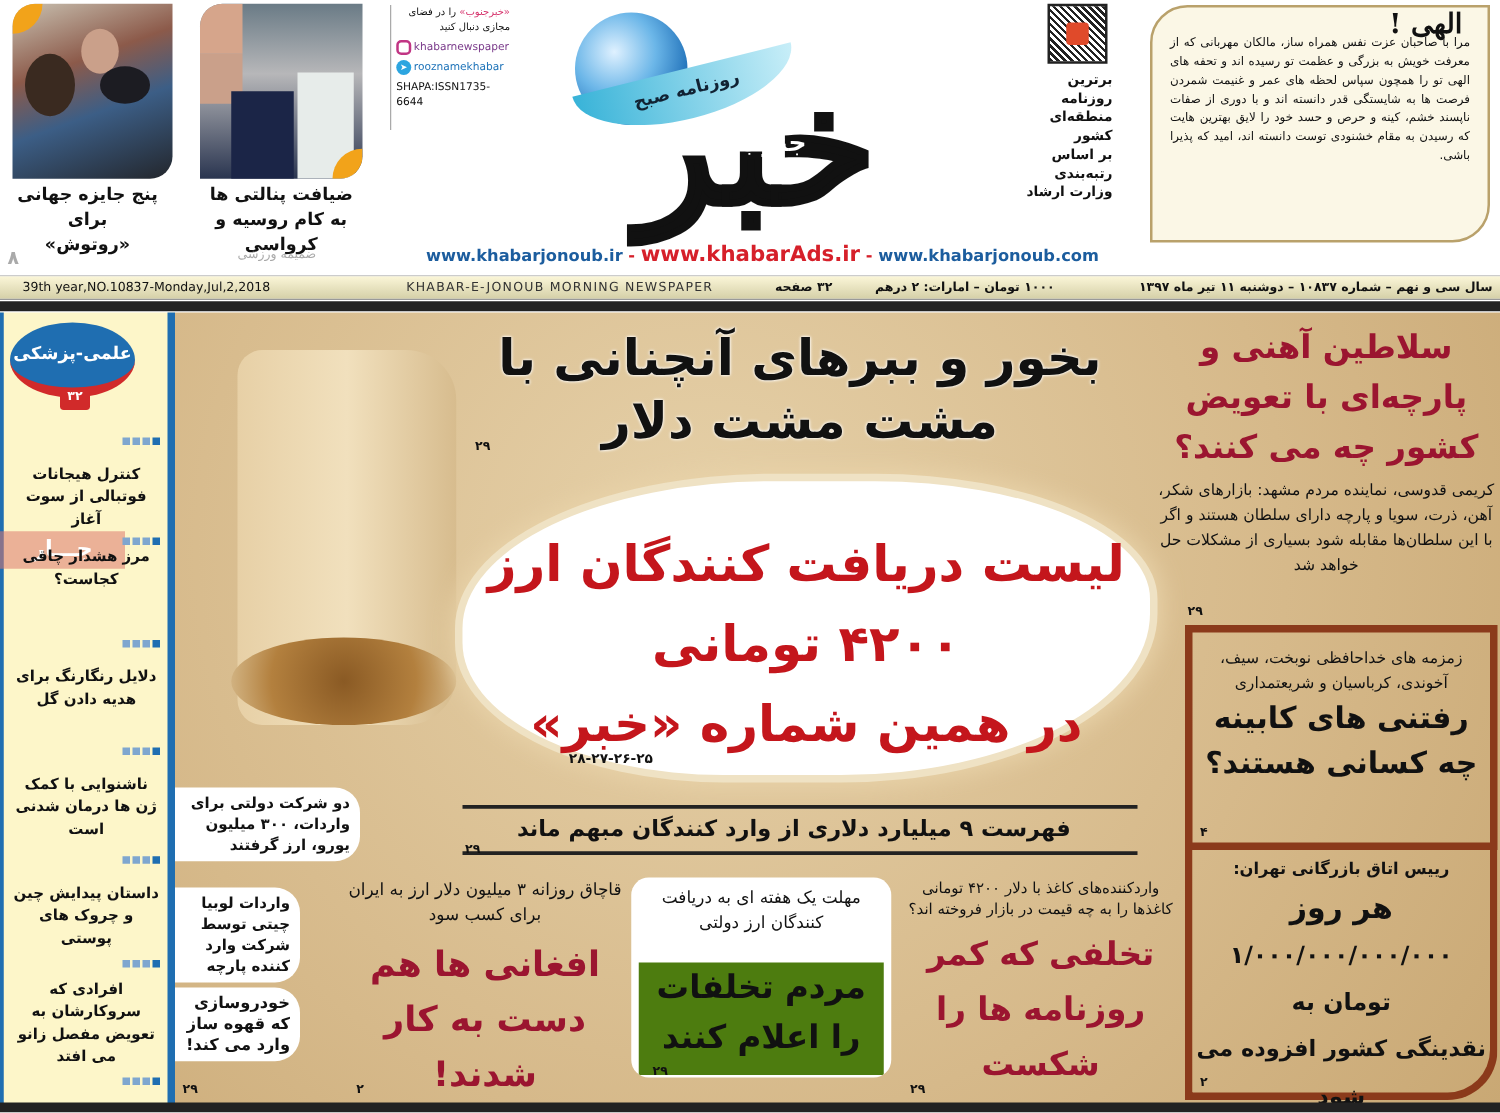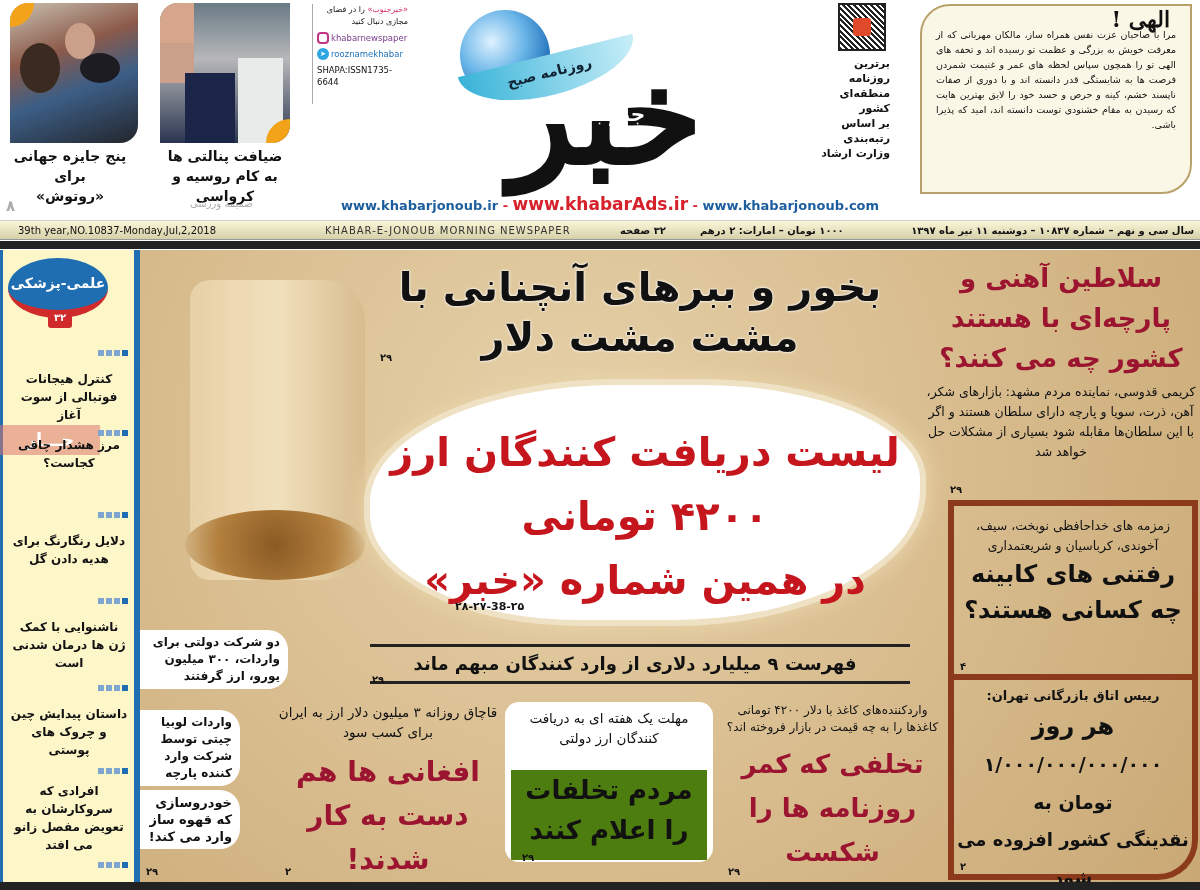--- a/index.html
+++ b/index.html
@@ -210,21 +210,21 @@
 <div class="abs rollhole"></div>
 <div class="abs tear"></div>
 
 <div class="abs headline-top rtl">بخور و ببرهای آنچنانی با مشت مشت دلار</div>
 <div class="abs pn" style="left:380px;top:352px">۲۹</div>
 
 <div class="abs red-main rtl">
   <div>لیست دریافت کنندگان ارز ۴۲۰۰ تومانی</div>
   <div>در همین شماره «خبر»</div>
 </div>
-<div class="abs pages" style="direction:ltr">۲۸-۲۷-38-۲۵</div>
+<div class="abs pages" style="direction:ltr">۲۸-۲۷-۲۶-۲۵</div>
 
 <div class="abs subline rtl">فهرست ۹ میلیارد دلاری از وارد کنندگان مبهم ماند</div>
 <div class="abs pn" style="left:372px;top:674px">۲۹</div>
 
 <div class="abs smallbox" style="left:140px;top:630px;width:148px">دو شرکت دولتی برای واردات، ۳۰۰ میلیون یورو، ارز گرفتند</div>
 <div class="abs smallbox" style="left:140px;top:710px;width:100px">واردات لوبیا چیتی توسط شرکت وارد کننده پارچه</div>
 <div class="abs smallbox" style="left:140px;top:790px;width:100px;font-size:13px">خودروسازی که قهوه ساز وارد می کند!</div>
 <div class="abs pn" style="left:146px;top:866px">۲۹</div>
 
 <div class="abs" style="left:278px;top:702px;width:220px">
@@ -239,21 +239,21 @@
 </div>
 <div class="abs pn" style="left:522px;top:852px">۲۹</div>
 
 <div class="abs" style="left:720px;top:702px;width:225px">
   <div class="story-head" style="font-size:12px;line-height:17px">واردکننده‌های کاغذ با دلار ۴۲۰۰ تومانی کاغذها را به چه قیمت در بازار فروخته اند؟</div>
   <div class="maroon" style="font-size:26px;line-height:44px;margin-top:6px">تخلفی که کمر روزنامه ها را شکست</div>
 </div>
 <div class="abs pn" style="left:728px;top:866px">۲۹</div>
 
 <div class="abs" style="left:925px;top:258px;width:272px">
-  <div class="maroon" style="font-size:26px;line-height:40px">سلاطین آهنی و پارچه‌ای با هستند کشور چه می کنند؟</div>
+  <div class="maroon" style="font-size:26px;line-height:40px">سلاطین آهنی و پارچه‌ای با تعویض کشور چه می کنند؟</div>
   <div class="rtl ctr" style="font-size:12.5px;line-height:20px;margin-top:4px">کریمی قدوسی، نماینده مردم مشهد: بازارهای شکر، آهن، ذرت، سویا و پارچه دارای سلطان هستند و اگر با این سلطان‌ها مقابله شود بسیاری از مشکلات حل خواهد شد</div>
 </div>
 <div class="abs pn" style="left:950px;top:484px">۲۹</div>
 
 <div class="abs rightbox1">
   <div class="rtl ctr" style="font-size:12.5px;line-height:20px;margin-top:4px">زمزمه های خداحافظی نوبخت، سیف، آخوندی، کرباسیان و شریعتمداری</div>
   <div class="rtl ctr" style="font-weight:bold;font-size:24px;line-height:36px">رفتنی های کابینه چه کسانی هستند؟</div>
   <div class="pn" style="left:6px;bottom:2px">۴</div>
 </div>
 

